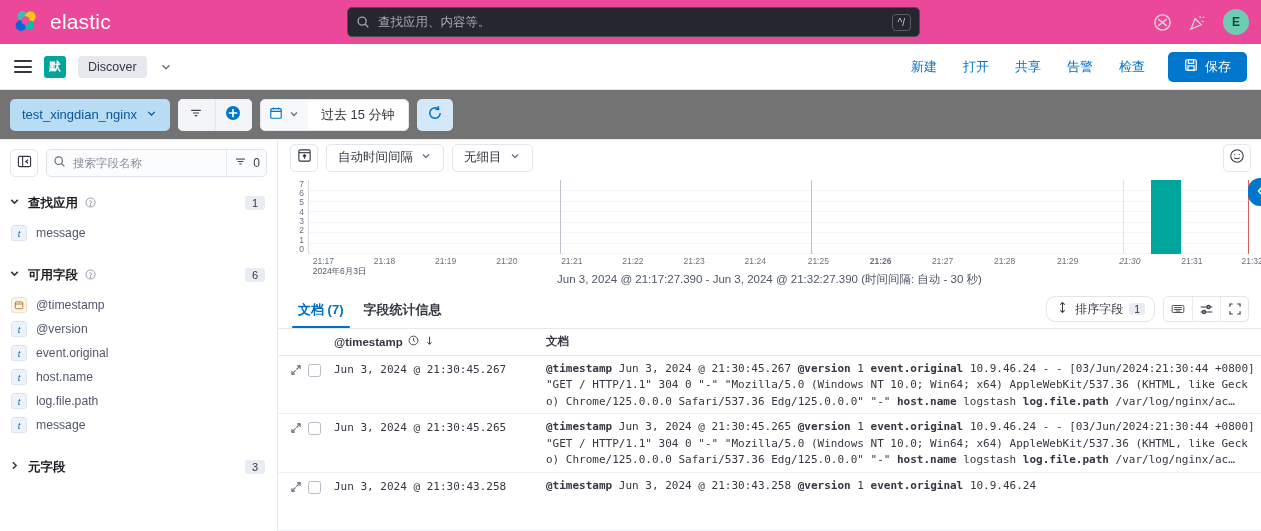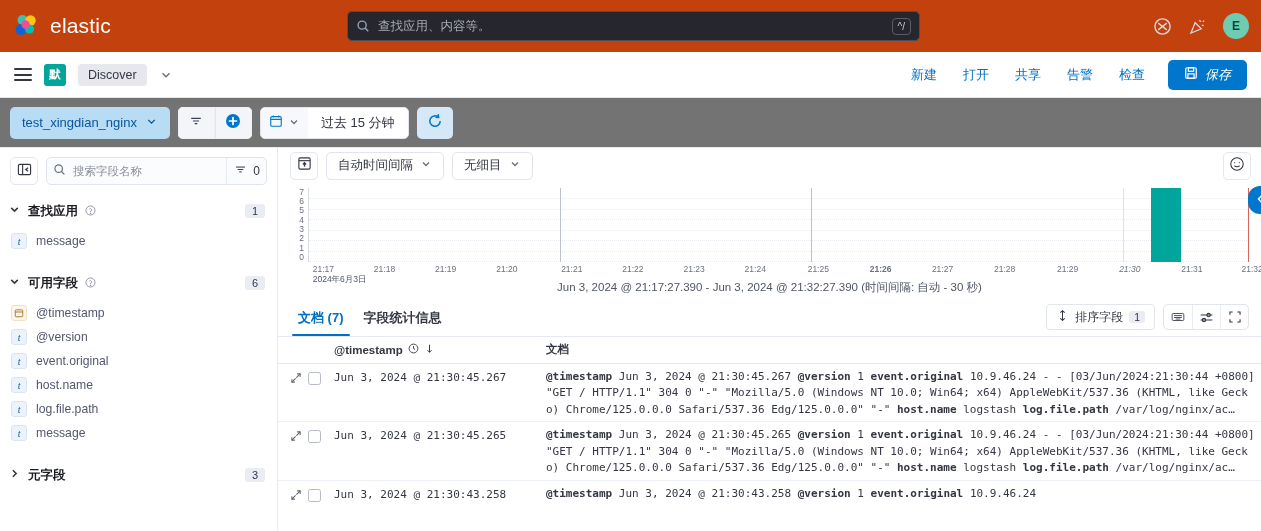--- a/index.html
+++ b/index.html
@@ -6,21 +6,21 @@
   html, body {
     width: 1261px; height: 531px;
     font-family: "Liberation Sans", sans-serif;
     background: #ffffff;
     overflow: hidden;
   }
   body { position: relative; }
 
   
   .global-header {
-    height: 52px; background: #c2410c; display: flex; align-items: center;
+    height: 44px; background: #ec4899; display: flex; align-items: center;
     padding: 0 14px; position: relative;
   }
   .elastic-logo { display: flex; align-items: center; gap: 10px; }
   .logo-mark { width: 26px; height: 26px; position: relative; }
   .brand-text { color: #fff; font-size: 21px; letter-spacing: .2px; font-weight: 400; }
 
   .global-search {
     position: absolute; left: 347px; width: 573px; height: 30px;
     background: #25262e; border: 1px solid #4b4d57; border-radius: 5px;
     display: flex; align-items: center; padding: 0 8px; gap: 8px;
@@ -58,21 +58,21 @@
     font-size: 12.5px; color: #343741;
   }
   .chev-btn { color: #69707d; display: flex; cursor: pointer; }
   .app-bar-right { margin-left: auto; display: flex; align-items: center; gap: 0; }
   .nav-link {
     color: #0071c2; font-size: 13px; padding: 6px 13px; cursor: pointer; white-space: nowrap;
   }
   .save-btn {
     background: #0077cc; color: #fff; border-radius: 5px; height: 30px;
     display: flex; align-items: center; gap: 7px; padding: 0 16px;
-    font-size: 13px; margin-left: 10px; cursor: pointer; font-style: italic;
+    font-size: 13px; margin-left: 10px; cursor: pointer;
   }
 
   
   .query-bar {
     height: 50px; display: flex; align-items: center; padding: 0 10px; gap: 8px;
     background: #737373; border-bottom: 1px solid #e9edf3;
   }
   .dataview-pill {
     background: #b9dcf5; color: #07569c; border-radius: 5px; height: 32px;
     display: flex; align-items: center; gap: 8px; padding: 0 12px;
@@ -192,21 +192,21 @@
     font-weight: 600; position: relative;
   }
   .tab.active { color: #0071c2; }
   .tab.active::after {
     content: ""; position: absolute; left: 2px; right: 2px; bottom: 0;
     height: 2px; background: #0071c2; border-radius: 2px;
   }
   .tab.inactive { font-weight: 600; color: #343741; }
   .tabs-right { margin-left: auto; display: flex; align-items: center; gap: 8px; }
   .sortpill {
-    height: 26px; border: 1px solid #e1e5ec; border-radius: 4px; display: flex;
+    height: 26px; border: 1px solid #e1e5ec; border-radius: 9px; display: flex;
     align-items: center; gap: 6px; padding: 0 9px; font-size: 12px; color: #343741; cursor: pointer;
   }
   .sortpill .cnt {
     background: #e9edf3; border-radius: 3px; font-size: 10.5px; padding: 0px 5px; color: #343741;
   }
   .icon-group { display: flex; border: 1px solid #e1e5ec; border-radius: 5px; overflow: hidden; height: 26px; }
   .icon-group > div {
     width: 28px; display: flex; align-items: center; justify-content: center; cursor: pointer;
   }
   .icon-group > div + div { border-left: 1px solid #e9ecf2; }

